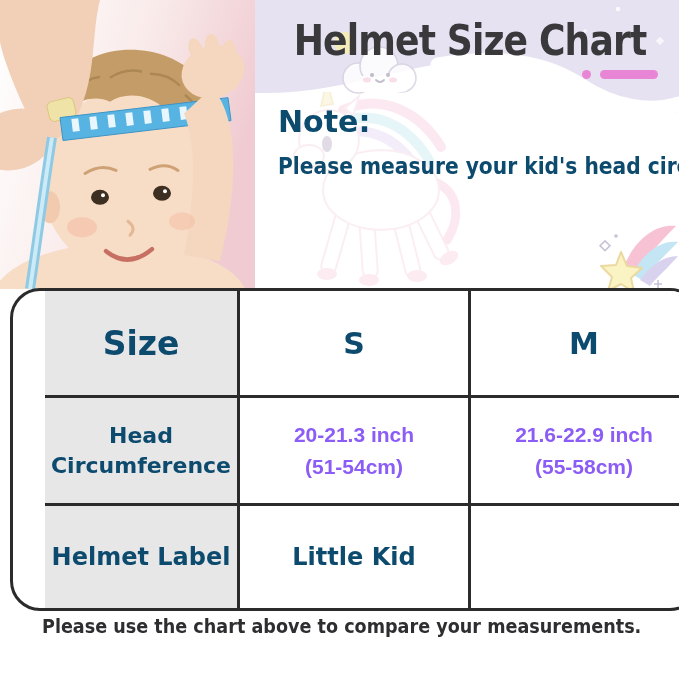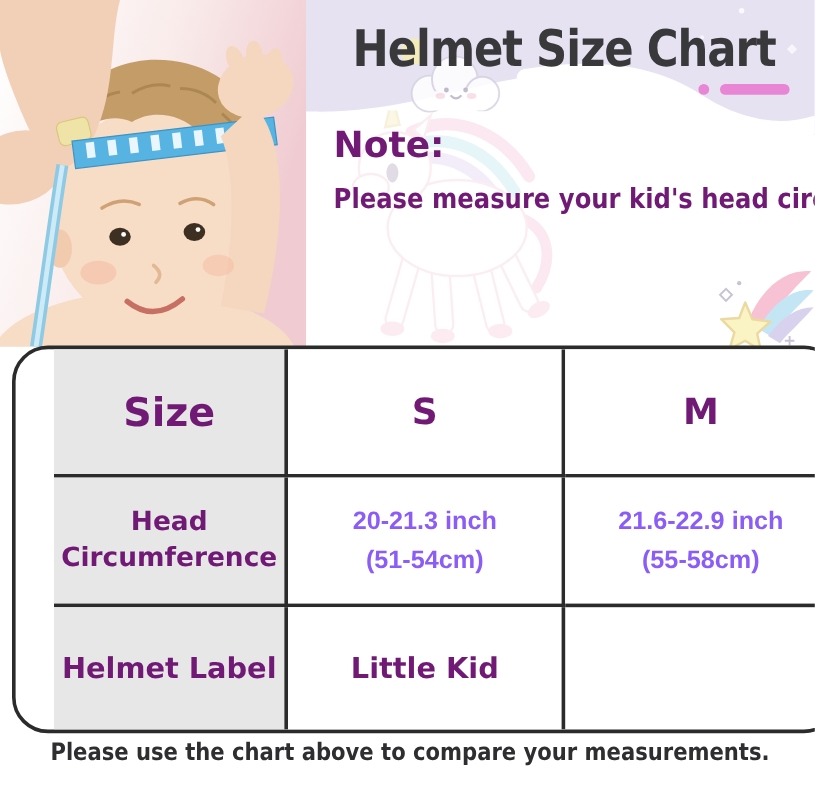--- a/index.html
+++ b/index.html
@@ -2,21 +2,21 @@
 <html><head>
 <meta charset="utf-8">
 <style>
   html,body{margin:0;padding:0;}
   body{
     width:679px;height:675px;position:relative;overflow:hidden;
     background:#ffffff;
     font-family:"DejaVu Sans",sans-serif;
   }
   .abs{position:absolute;}
-  .rounded-font{font-family:"DejaVu Sans",sans-serif;font-weight:700;color:#701a75;}
+  .rounded-font{font-family:"DejaVu Sans",sans-serif;font-weight:700;color:#0c4a6e;}
   .squeeze{display:inline-block;white-space:nowrap;transform:scaleX(0.86);transform-origin:center;}
   .squeeze-left{display:inline-block;white-space:nowrap;transform:scaleX(0.88);transform-origin:left center;}
 
   
   #wave-band{left:0;top:0;width:679px;height:130px;z-index:0;}
   #photo{left:0;top:0;width:255px;height:289px;z-index:2;}
   #title-wrap{left:256px;top:16px;width:429px;text-align:center;z-index:3;}
   #title-wrap .t{font-size:42px;letter-spacing:-1px;color:#39383b;}
   #moon{left:333px;top:28px;width:24px;height:30px;z-index:1;}
   #cloud{left:334px;top:42px;width:92px;height:58px;z-index:2;opacity:.85;}

